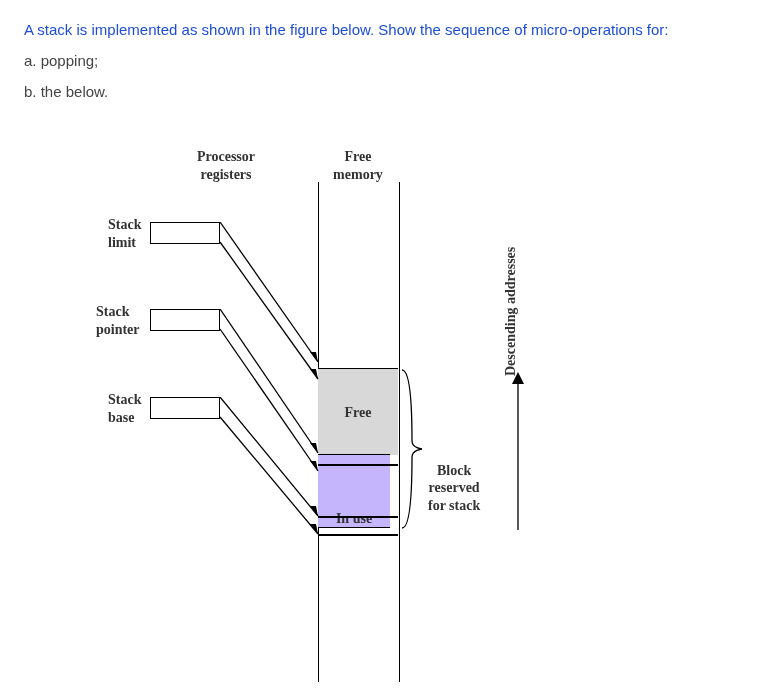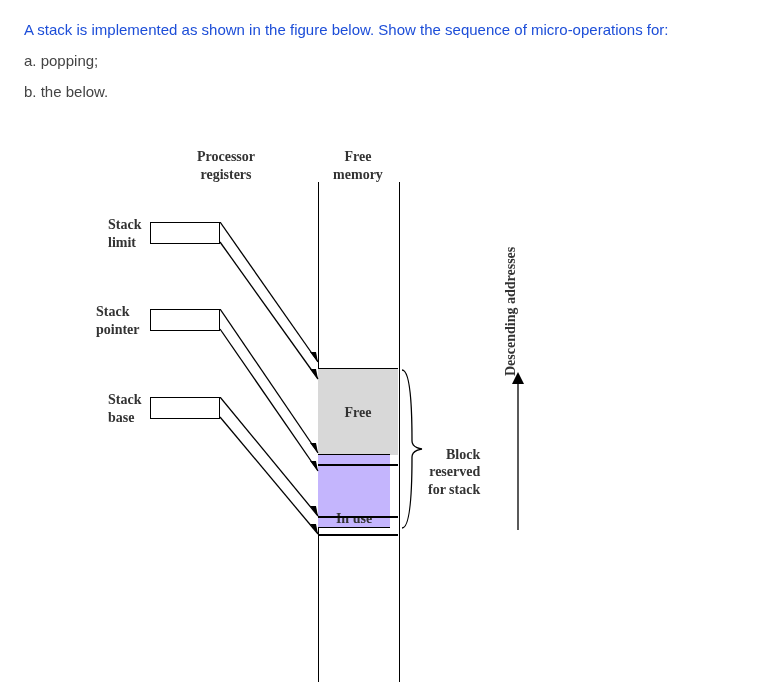--- a/index.html
+++ b/index.html
@@ -175,21 +175,21 @@
     <line class="conn" x1="20" y1="0" x2="118" y2="119"></line>
     <polygon class="arrowhead" points="118,119 110,109 116,109"></polygon>
     <line class="conn" x1="20" y1="20" x2="118" y2="137"></line>
     <polygon class="arrowhead" points="118,137 110,127 116,127"></polygon>
   </svg>
 
   <svg class="brace-svg" viewBox="0 0 28 166">
     <path class="conn" d="M 4 4 C 14 4 14 60 14 75 C 14 82 24 83 24 83 C 24 83 14 84 14 91 C 14 106 14 162 4 162"></path>
   </svg>
 
-  <div class="label" style="left:332px; top:272px; text-align:right; white-space:pre-line;">
+  <div class="label" style="left:332px; top:288px; text-align:center; white-space:pre-line;">
     <span style="white-space:pre-line;">Block
 reserved
 for stack</span>
   </div>
 
   <svg class="arrow-up-svg" viewBox="0 0 20 164">
     <line class="conn" x1="10" y1="160" x2="10" y2="8" stroke-width="1.6"></line>
     <polygon class="arrowhead" points="10,2 4,14 16,14"></polygon>
   </svg>
 

